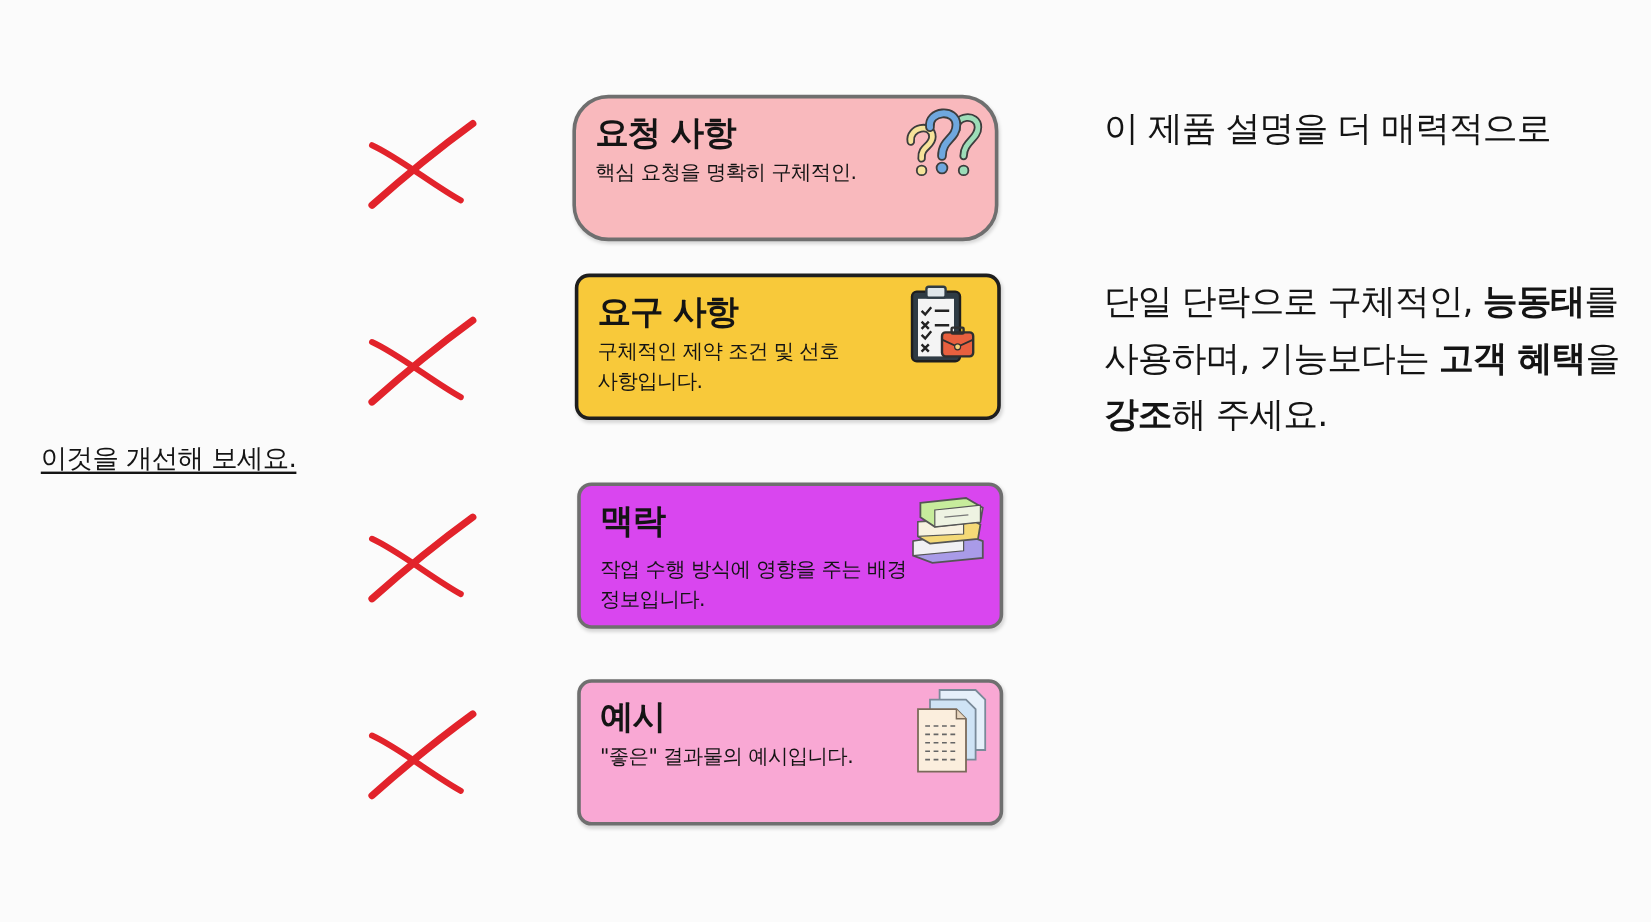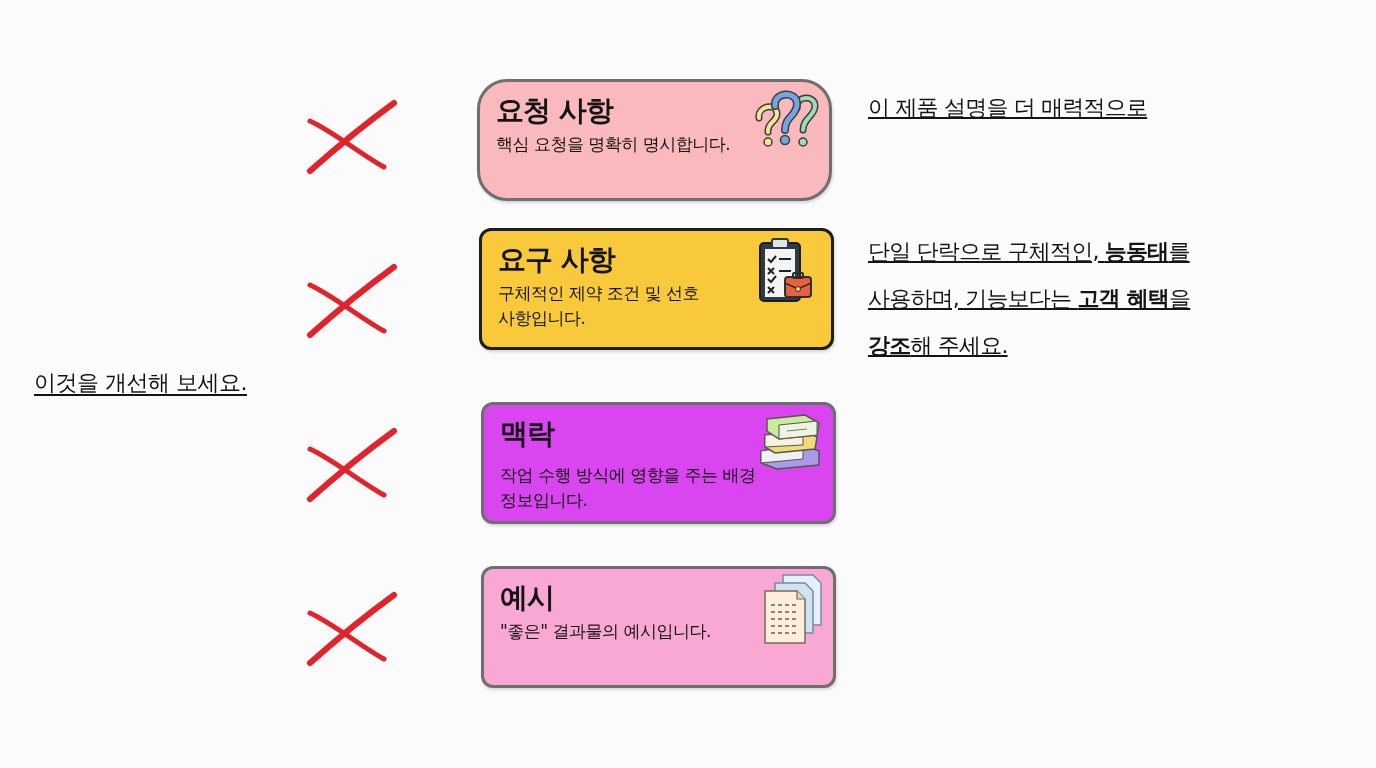--- a/index.html
+++ b/index.html
@@ -36,22 +36,22 @@
       font-size: 17px; line-height: 25px; letter-spacing: -0.5px;
       width: 270px;
     }
     .card .icon {
       position: absolute; right: 10px; top: 10px;
       width: 70px; height: 66px;
     }
     .card .icon svg { width: 100%; height: 100%; display: block; }
 
     .right-block {
-      position: absolute; left: 868px;
-      font-size: 22px; line-height: 47px; letter-spacing: -0.8px; text-decoration: underline;
+      position: absolute; left: 920px;
+      font-size: 29px; line-height: 47px; letter-spacing: -0.8px;
     }
     .right-block b { font-weight: bold; }
   </style>
 </head>
 <body>
 
 <div class="canvas">
 
   <div class="left-label">이것을 개선해 보세요.</div>
 
@@ -75,21 +75,21 @@
   </div>
   <div class="xmark" style="left:302px; top:589px;">
     <svg viewBox="0 0 100 80">
         <path d="M8 24 C30 34, 60 58, 82 70" stroke="#e2232b" stroke-width="5" fill="none" stroke-linecap="round"></path>
         <path d="M92 6 C70 22, 35 50, 8 74" stroke="#e2232b" stroke-width="6" fill="none" stroke-linecap="round"></path>
       </svg>
   </div>
 
   <div class="card" style="left:477px; top:79px; background:#f9b9bd;border-radius:30px;">
     <div class="title">요청 사항</div>
-    <div class="desc">핵심 요청을 명확히 명시합니다.</div>
+    <div class="desc">핵심 요청을 명확히 구체적인.</div>
     <div class="icon" style="top:6px; right:8px;">
       <svg viewBox="0 0 70 66">
         <path d="M8 30 C6 18, 26 14, 26 26 C26 34, 16 34, 17 44" stroke="#3d3d3d" stroke-width="7" fill="none" stroke-linecap="round"></path>
         <path d="M8 30 C6 18, 26 14, 26 26 C26 34, 16 34, 17 44" stroke="#f6e39a" stroke-width="4" fill="none" stroke-linecap="round"></path>
         <path d="M46 20 C44 8, 64 6, 64 18 C64 28, 52 30, 52 42" stroke="#3d3d3d" stroke-width="7" fill="none" stroke-linecap="round"></path>
         <path d="M46 20 C44 8, 64 6, 64 18 C64 28, 52 30, 52 42" stroke="#9ddcb8" stroke-width="4" fill="none" stroke-linecap="round"></path>
         <path d="M24 18 C22 4, 46 2, 46 16 C46 28, 34 28, 34 42" stroke="#3d3d3d" stroke-width="8" fill="none" stroke-linecap="round"></path>
         <path d="M24 18 C22 4, 46 2, 46 16 C46 28, 34 28, 34 42" stroke="#6fa7de" stroke-width="5" fill="none" stroke-linecap="round"></path>
         <circle cx="17" cy="54" r="4" fill="#f6e39a" stroke="#3d3d3d" stroke-width="1.5"></circle>
         <circle cx="34" cy="52" r="4.5" fill="#6fa7de" stroke="#3d3d3d" stroke-width="1.5"></circle>

